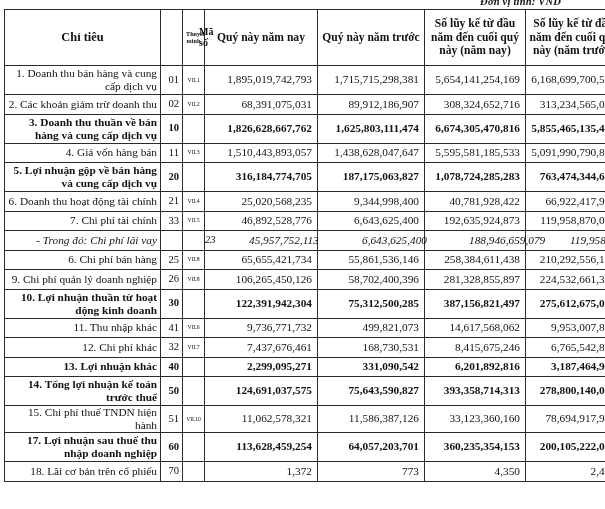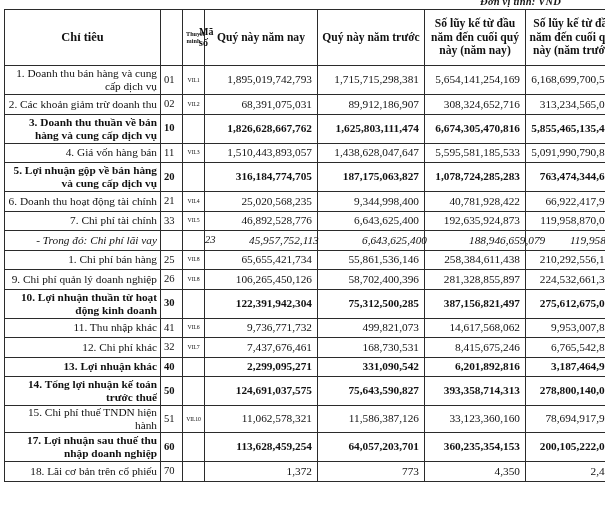--- a/index.html
+++ b/index.html
@@ -75,21 +75,21 @@
   }
   thead th.h-label { font-size: 12.4px; }
   thead th.h-code  { font-size: 10px; line-height: 1.05; padding-left: 38px; }
   thead th.h-note  { font-size: 6.2px; line-height: 1.05; font-weight: 700; }
 
   tbody td.label {
     text-align: right;
     overflow: hidden;
   }
   tbody td.code {
-    text-align: left;
+    text-align: right;
     font-size: 10.6px;
   }
   tbody td.note {
     text-align: center;
     font-size: 5.8px;
     letter-spacing: -0.1px;
   }
   tbody td.num {
     text-align: right;
     padding-right: 5px;
@@ -223,21 +223,21 @@
           </td>
           <td class="code">23</td>
           <td class="note"></td>
           <td class="num">45,957,752,113</td>
           <td class="num">6,643,625,400</td>
           <td class="num">188,946,659,079</td>
           <td class="num">119,958,086,103</td>
         </tr>
         <tr class="short">
           <td class="label">
-            <span class="clip2">1. Chi phí bán hàng</span>
+            <span class="clip2">6. Chi phí bán hàng</span>
           </td>
           <td class="code">25</td>
           <td class="note">VII.8</td>
           <td class="num">65,655,421,734</td>
           <td class="num">55,861,536,146</td>
           <td class="num">258,384,611,438</td>
           <td class="num">210,292,556,195</td>
         </tr>
         <tr class="short">
           <td class="label">

